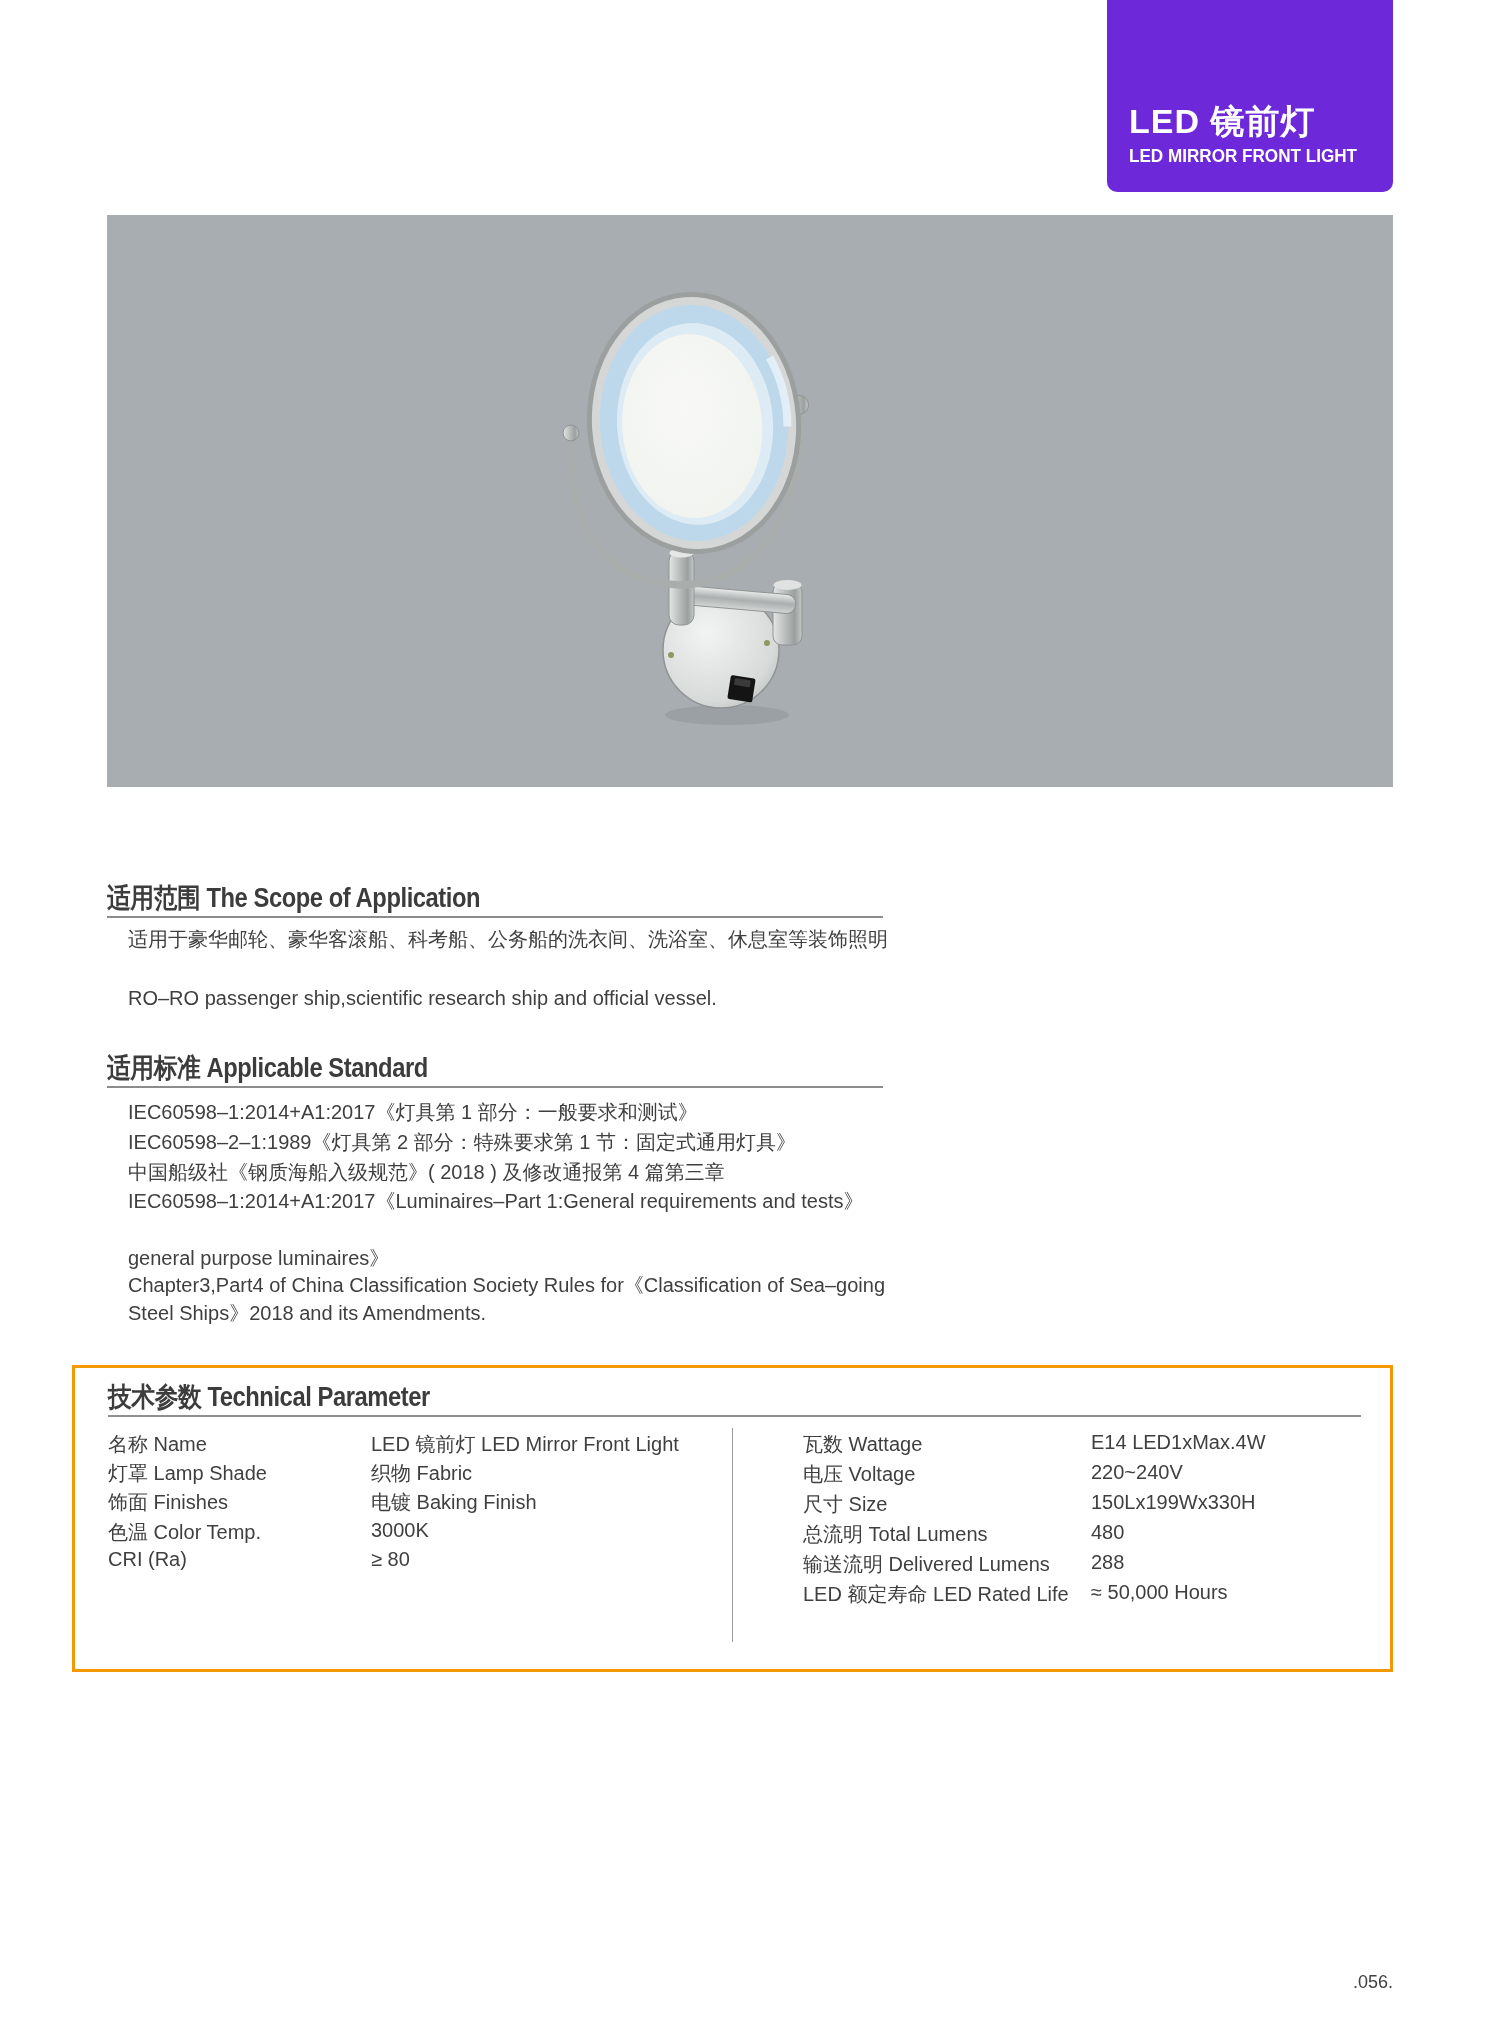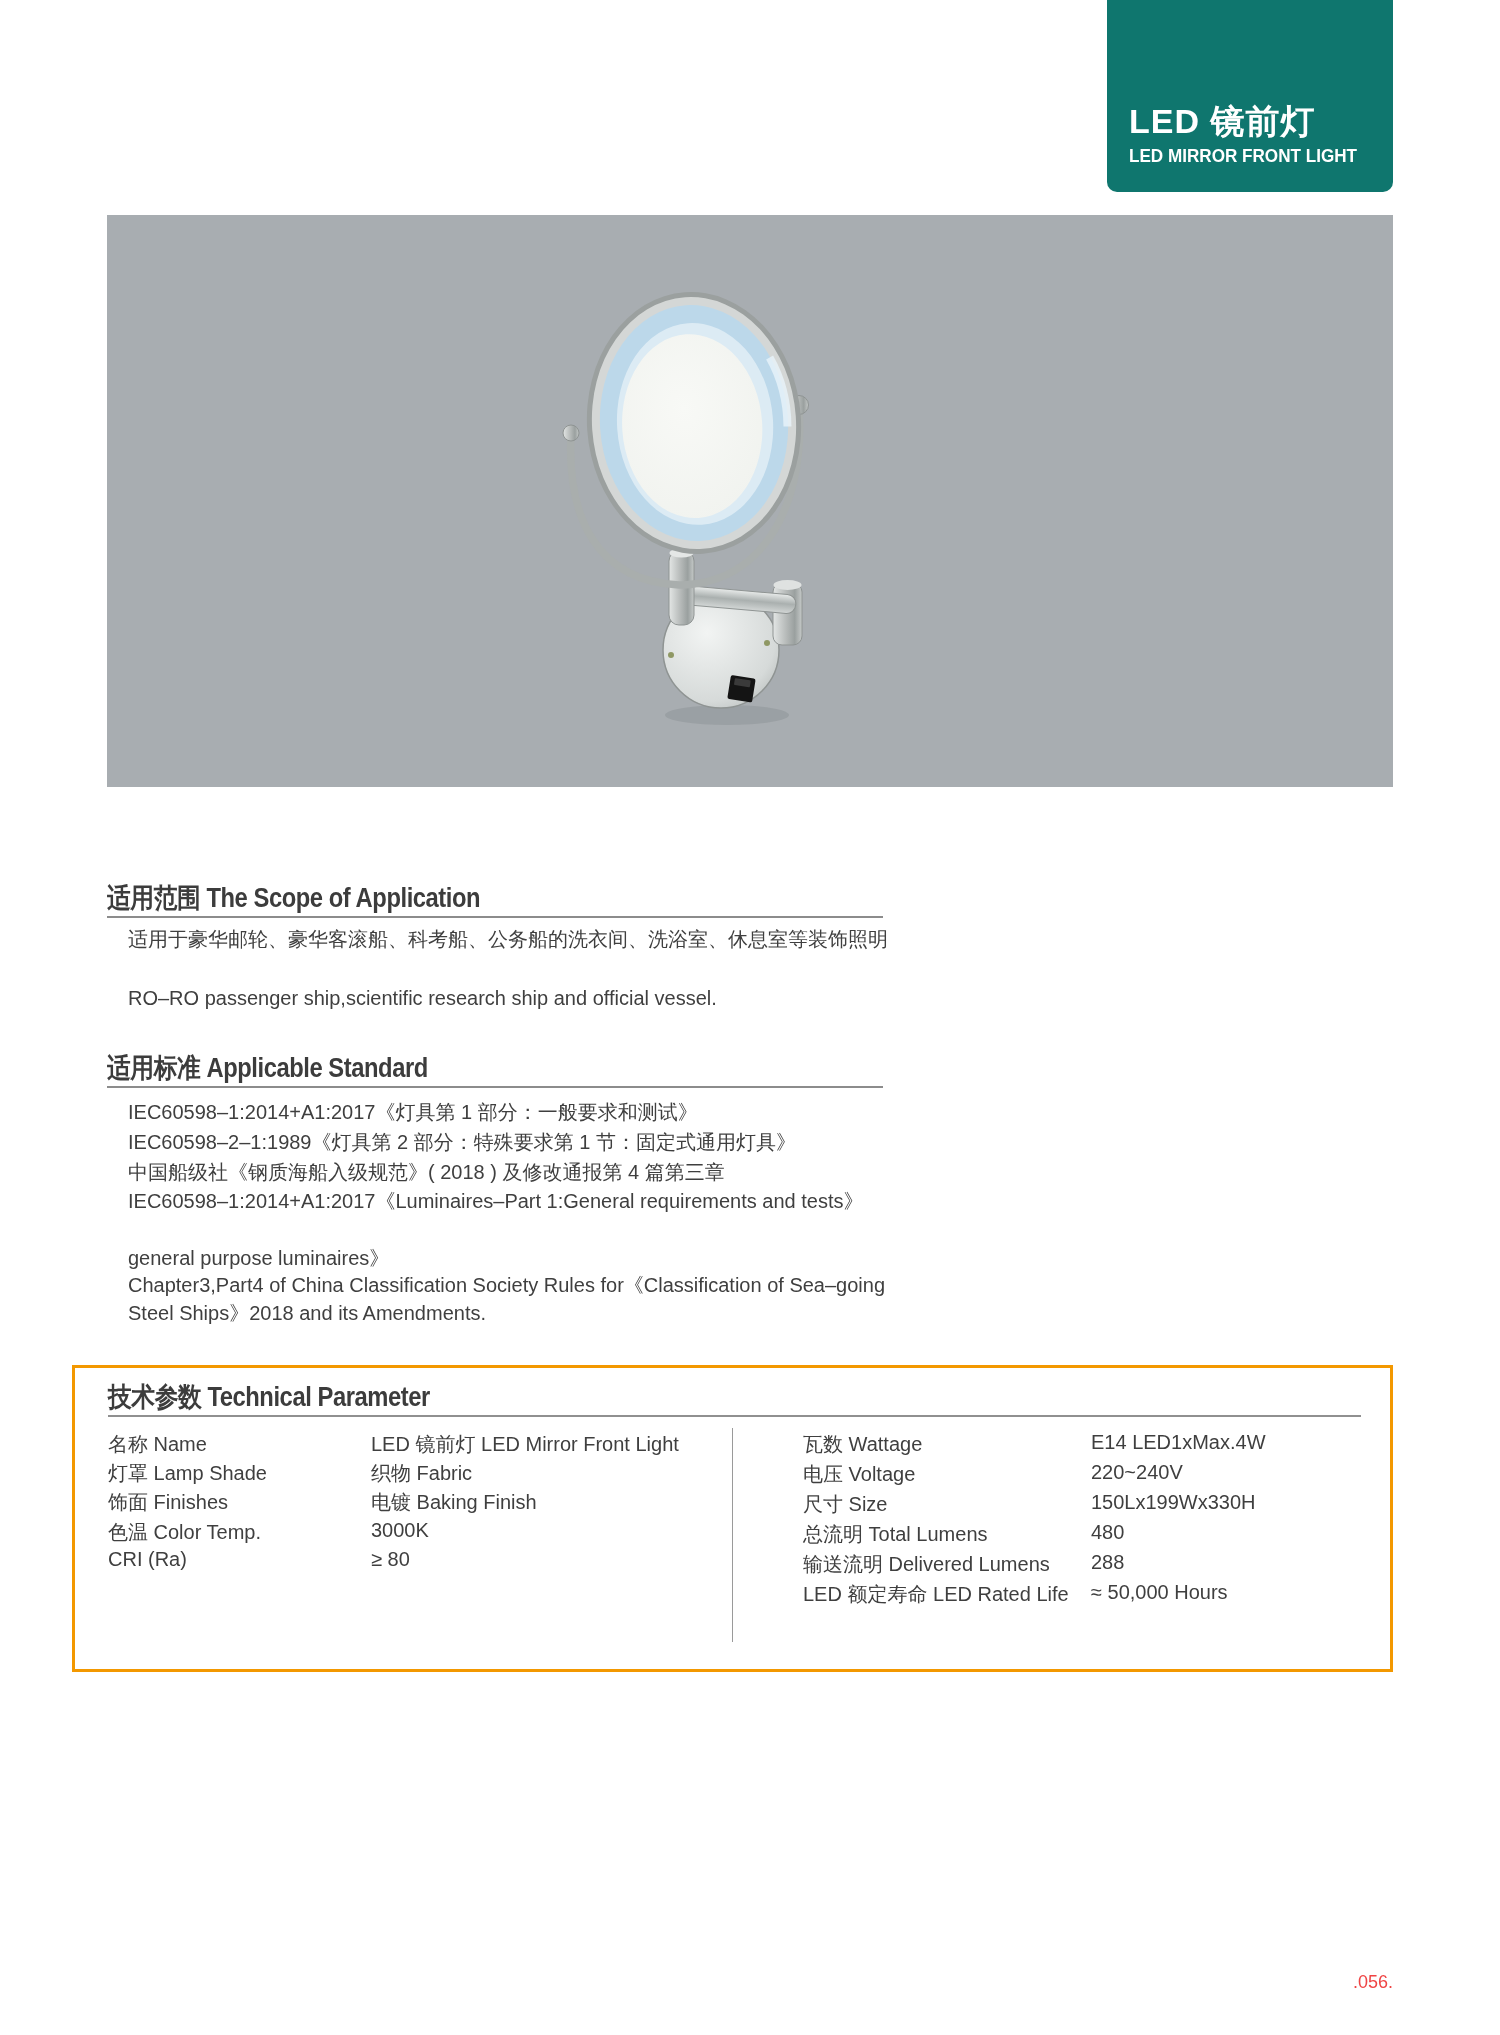--- a/index.html
+++ b/index.html
@@ -3,21 +3,21 @@
 <meta charset="utf-8">
 <style>
   html,body{margin:0;padding:0;background:#ffffff;}
   .page{
     position:relative;width:1500px;height:2035px;background:#ffffff;overflow:hidden;
     font-family:"Liberation Sans",sans-serif;color:#3f3f3f;
   }
   
   .badge{
     position:absolute;left:1107px;top:0;width:286px;height:192px;
-    background:#0f766e;border-radius:0 0 10px 10px;
+    background:#6d28d9;border-radius:0 0 10px 10px;
     display:flex;flex-direction:column;justify-content:flex-end;
     padding:0 0 24px 22px;box-sizing:border-box;color:#ffffff;
   }
   .badge-title{font-size:34px;font-weight:bold;letter-spacing:1px;line-height:38px;}
   .badge-sub{font-size:18px;font-weight:bold;letter-spacing:0;line-height:24px;margin-top:4px;
     transform:scaleX(0.95);transform-origin:left;}
   
   .photo{
     position:absolute;left:107px;top:215px;width:1286px;height:572px;
     background:#A8ADB1;
@@ -47,21 +47,21 @@
   .param-table.right{left:728px;width:570px;}
   .param-row{display:flex;align-items:flex-start;}
   .param-table.left .param-row{height:29.2px;}
   .param-table.right .param-row{height:30px;}
   .param-table.left .p-label{width:263px;flex:none;}
   .param-table.right .p-label{width:288px;flex:none;}
   .p-value{flex:1;white-space:nowrap;}
   .param-divider{position:absolute;left:657px;top:60px;width:1px;height:214px;background:#9a9a9a;}
   
   .page-number{
-    position:absolute;right:107px;top:1972px;font-size:18px;color:#ef4444;text-align:right;
+    position:absolute;right:107px;top:1972px;font-size:18px;color:#404040;text-align:right;
   }
 </style>
 </head>
 <body>
 
 <div class="page">
 
   <div class="badge">
     <div class="badge-title">LED 镜前灯</div>
     <div class="badge-sub">LED MIRROR FRONT LIGHT</div>

